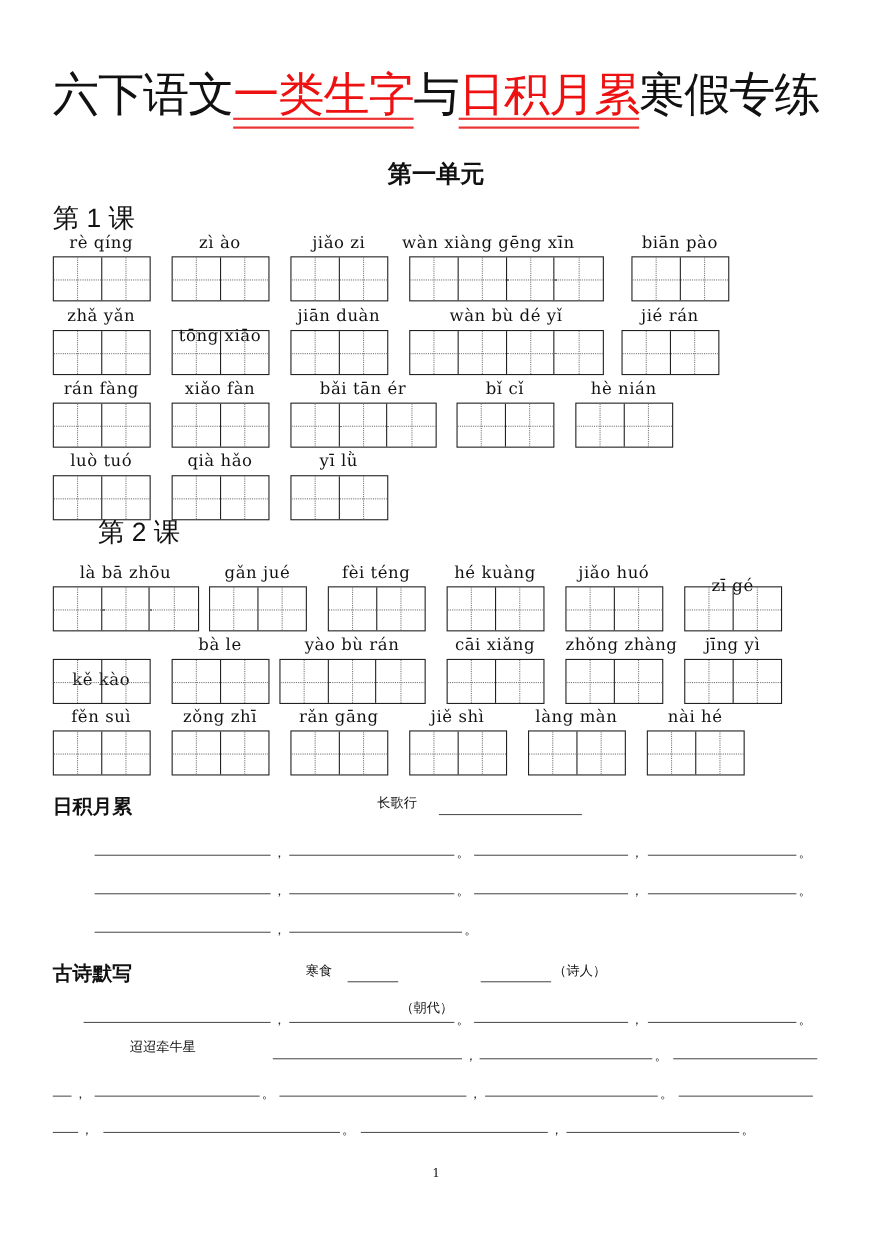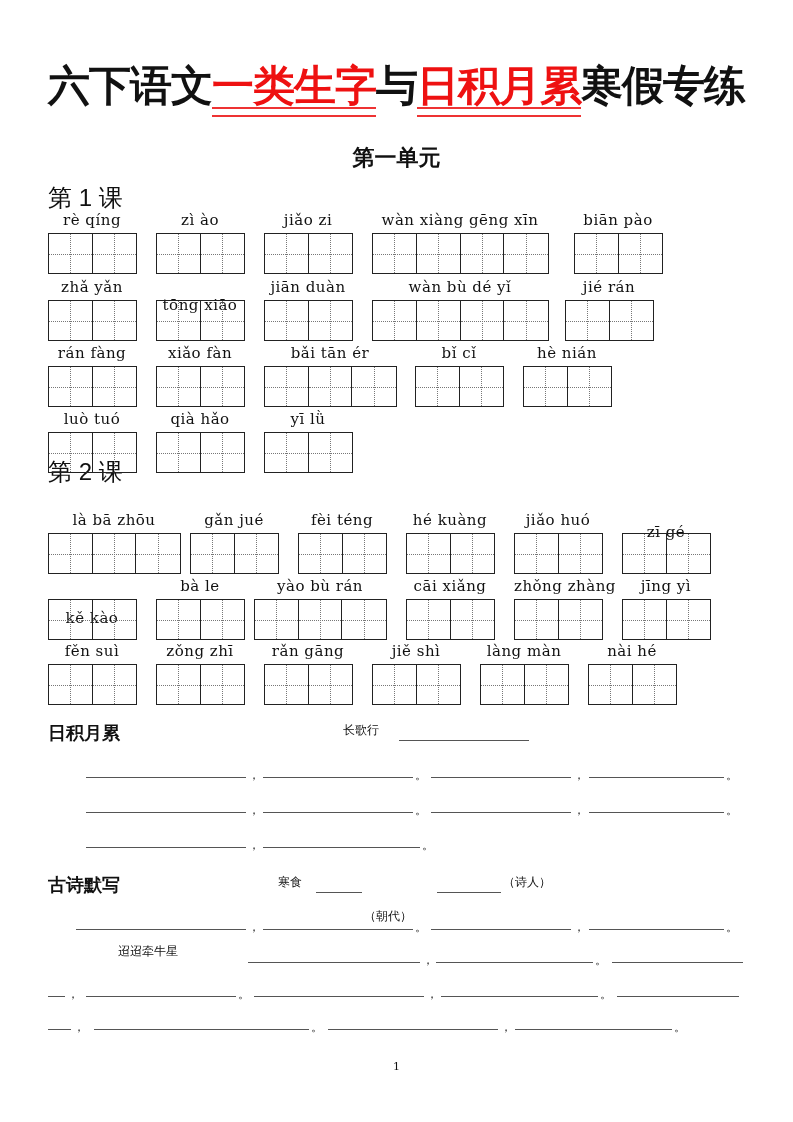--- a/index.html
+++ b/index.html
@@ -1,19 +1,19 @@
 <!DOCTYPE html>
 <html><head>
 <meta charset="utf-8">
 <style>
   html, body { margin: 0; padding: 0; background: #ffffff; }
   body { width: 793px; height: 1122px; position: relative; overflow: hidden;
          font-family: "DejaVu Serif", "Liberation Serif", serif; color: #111; }
   .title { position: absolute; left: 0; top: 58px; width: 793px; text-align: center;
-           font-family: "DejaVu Sans", "Liberation Sans", sans-serif; font-weight: bold;
+           font-family: "DejaVu Sans", "Liberation Sans", sans-serif; font-weight: normal;
            font-size: 42px; letter-spacing: -1px; line-height: 56px; white-space: nowrap; }
   .title .red { color: #ee1111; position: relative; display: inline-block; }
   .title .red::after { content: ""; position: absolute; left: 0; right: 0; bottom: -3px;
            height: 6px; border-top: 2px solid #e33; border-bottom: 2px solid #e33; }
   .unit { position: absolute; left: 0; width: 793px; top: 143px; text-align: center;
           font-family: "DejaVu Sans", "Liberation Sans", sans-serif; font-weight: bold; font-size: 22px; }
   .lesson { position: absolute; left: 48px; font-size: 24px; font-family: Liberation Sans, sans-serif; }
   .py { position: absolute; font-size: 15px; white-space: nowrap; text-align: center;
         font-family: "DejaVu Serif", "Liberation Serif", serif; letter-spacing: 0.5px; }
   .grid { position: absolute; height: 41px; border: 1.5px solid #222; display: flex; box-sizing: border-box; }
@@ -34,39 +34,39 @@
 </head>
 <body>
 
 <div class="title">
   <span>六下语文</span><span class="red">一类生字</span><span>与</span><span class="red">日积月累</span><span>寒假专练</span>
 </div>
 
 <div class="unit">第一单元</div>
 
 <div class="lesson" style="top:182px;">第 1 课</div>
-<div class="lesson" style="top:456px;">第 2 课</div>
+<div class="lesson" style="top:468px;margin-left:41px;">第 2 课</div>
 
 <div id="grids">
     <div class="py" style="left: 48px; top: 211px; width: 88px;">rè qíng</div>
     <div class="grid" style="left: 48px; top: 233px; width: 89px;">
       <div class="cell"></div>
       <div class="cell"></div>
     </div>
     <div class="py" style="left: 156px; top: 211px; width: 88px;">zì  ào</div>
     <div class="grid" style="left: 156px; top: 233px; width: 89px;">
       <div class="cell"></div>
       <div class="cell"></div>
     </div>
     <div class="py" style="left: 264px; top: 211px; width: 88px;">jiǎo zi</div>
     <div class="grid" style="left: 264px; top: 233px; width: 89px;">
       <div class="cell"></div>
       <div class="cell"></div>
     </div>
-    <div class="py" style="left: 372px; top: 211px; width: 176px;">wàn xiàng gēng xīn</div>
+    <div class="py" style="left: 356px; top: 211px; width: 176px;">wàn xiàng gēng xīn</div>
     <div class="grid" style="left: 372px; top: 233px; width: 177px;">
       <div class="cell"></div>
       <div class="cell"></div>
       <div class="cell"></div>
       <div class="cell"></div>
     </div>
     <div class="py" style="left: 574px; top: 211px; width: 88px;">biān  pào</div>
     <div class="grid" style="left: 574px; top: 233px; width: 89px;">
       <div class="cell"></div>
       <div class="cell"></div>

